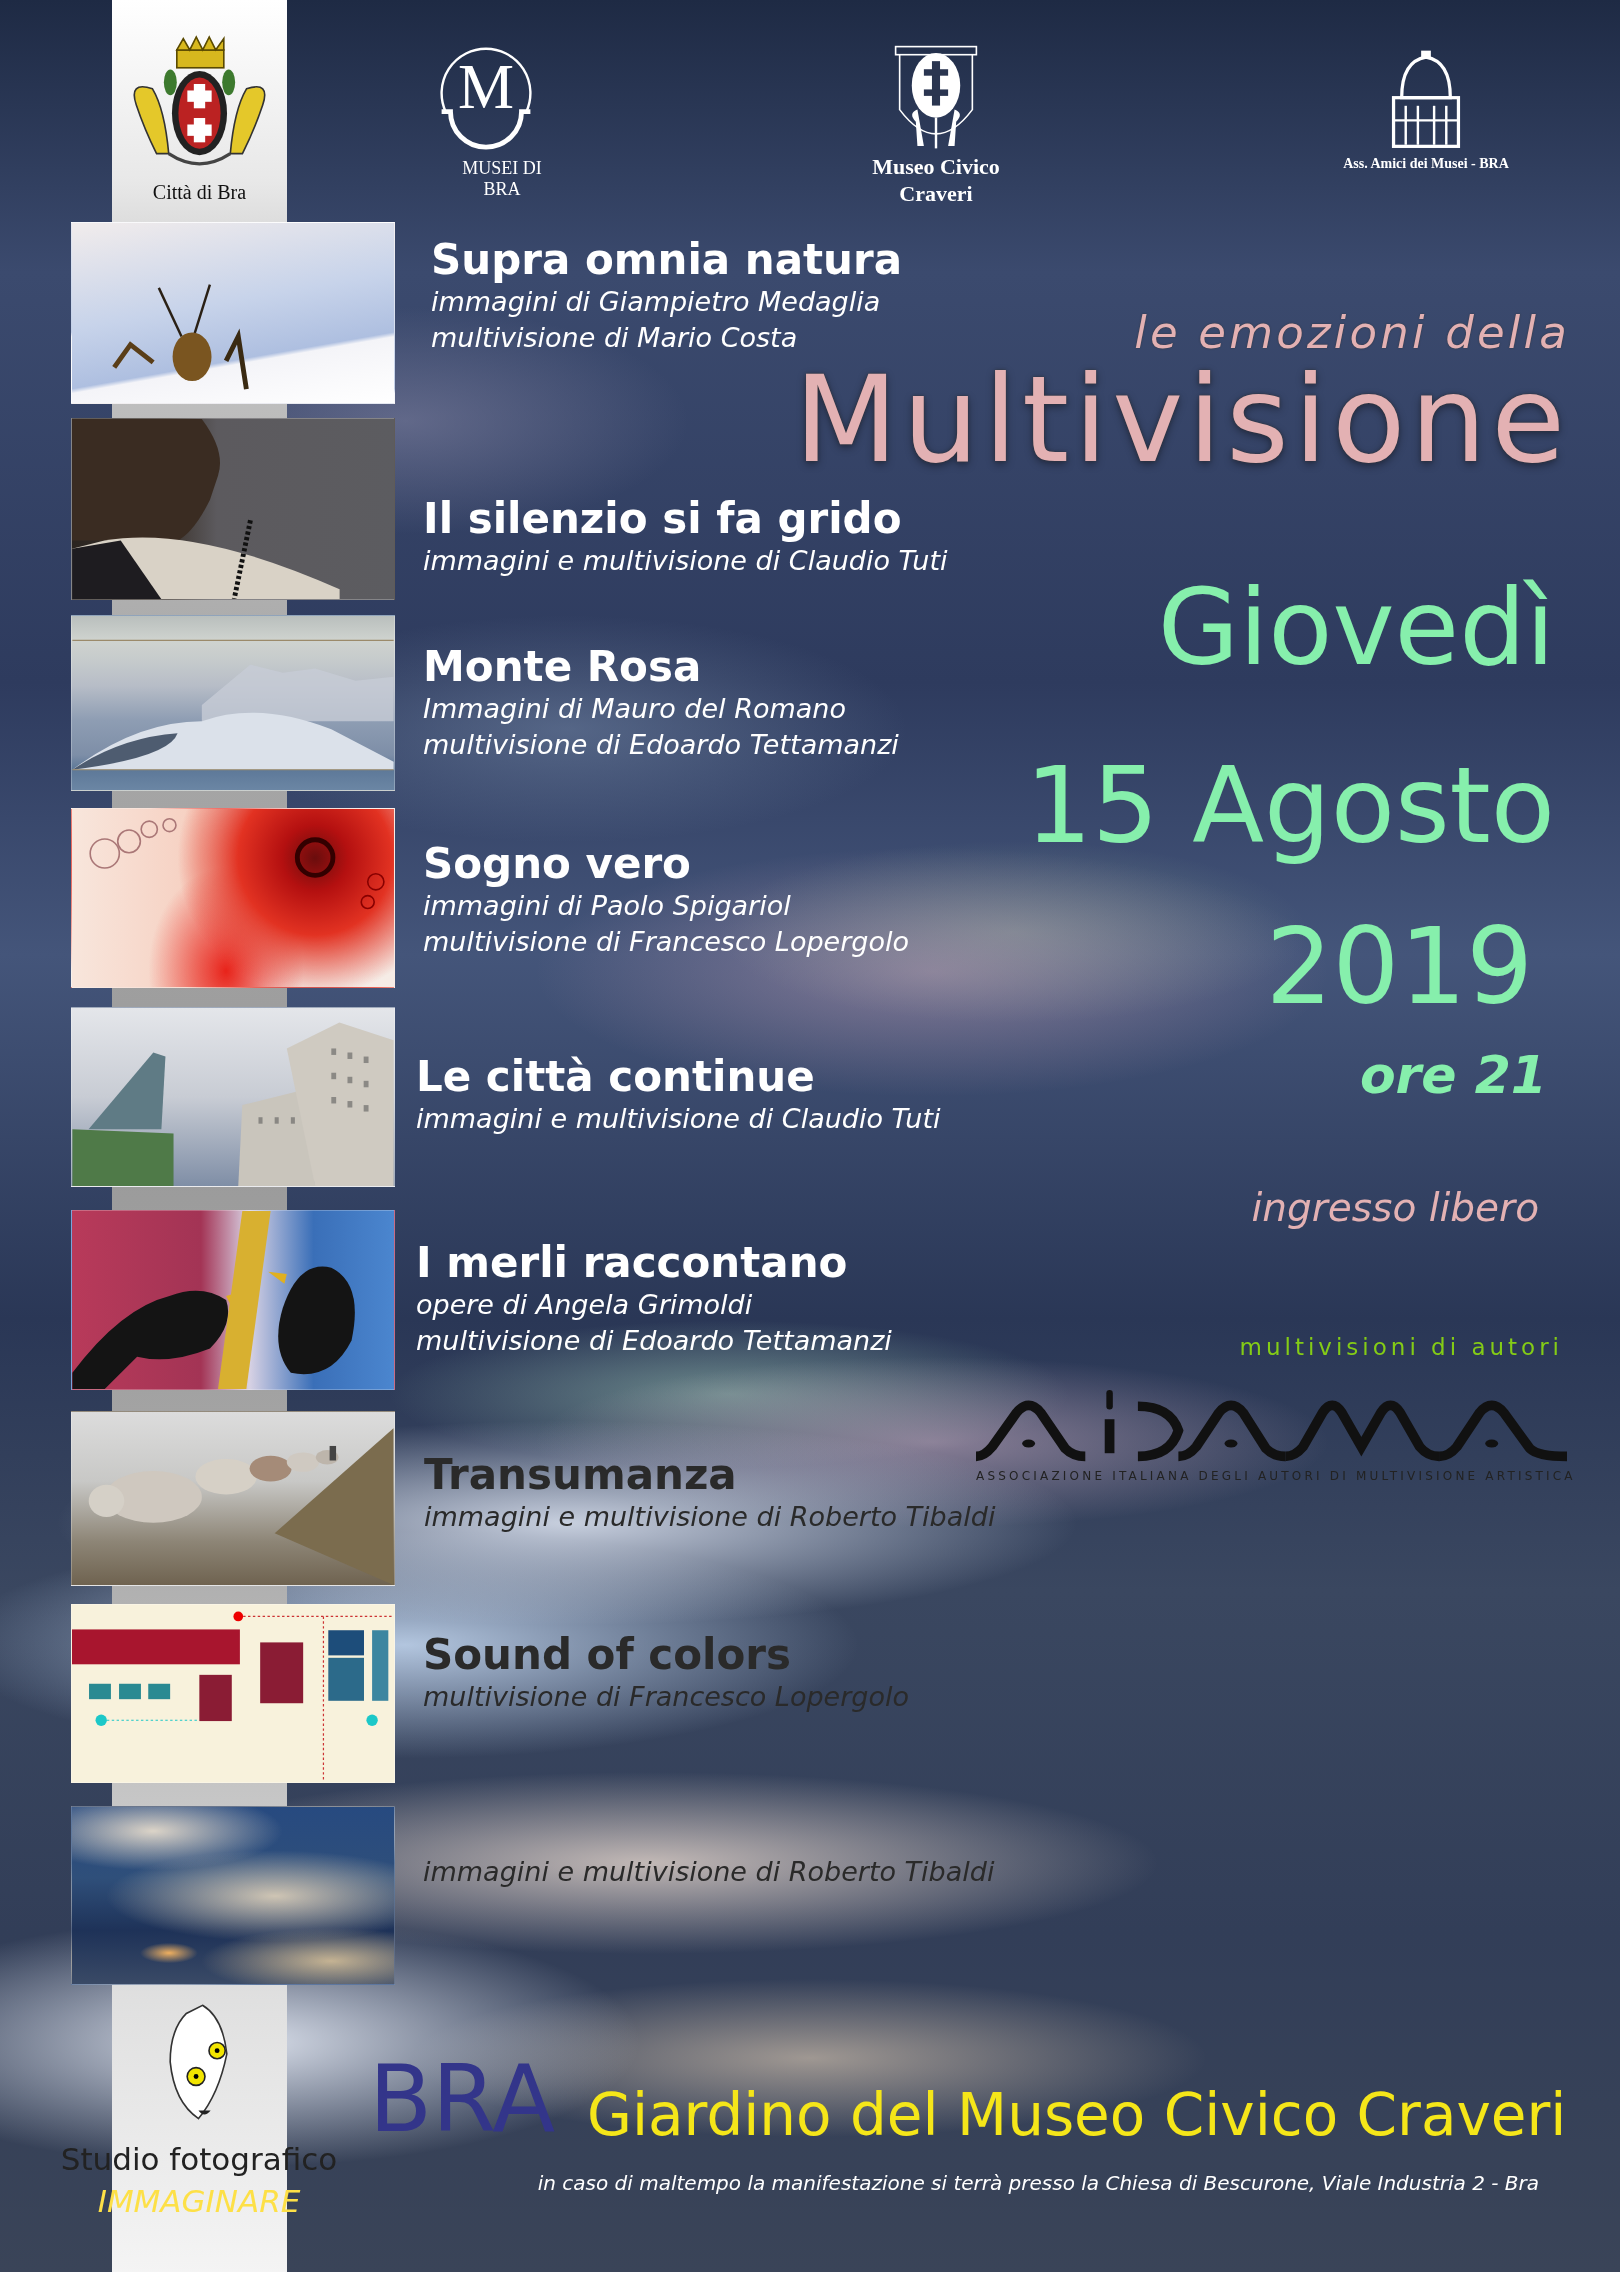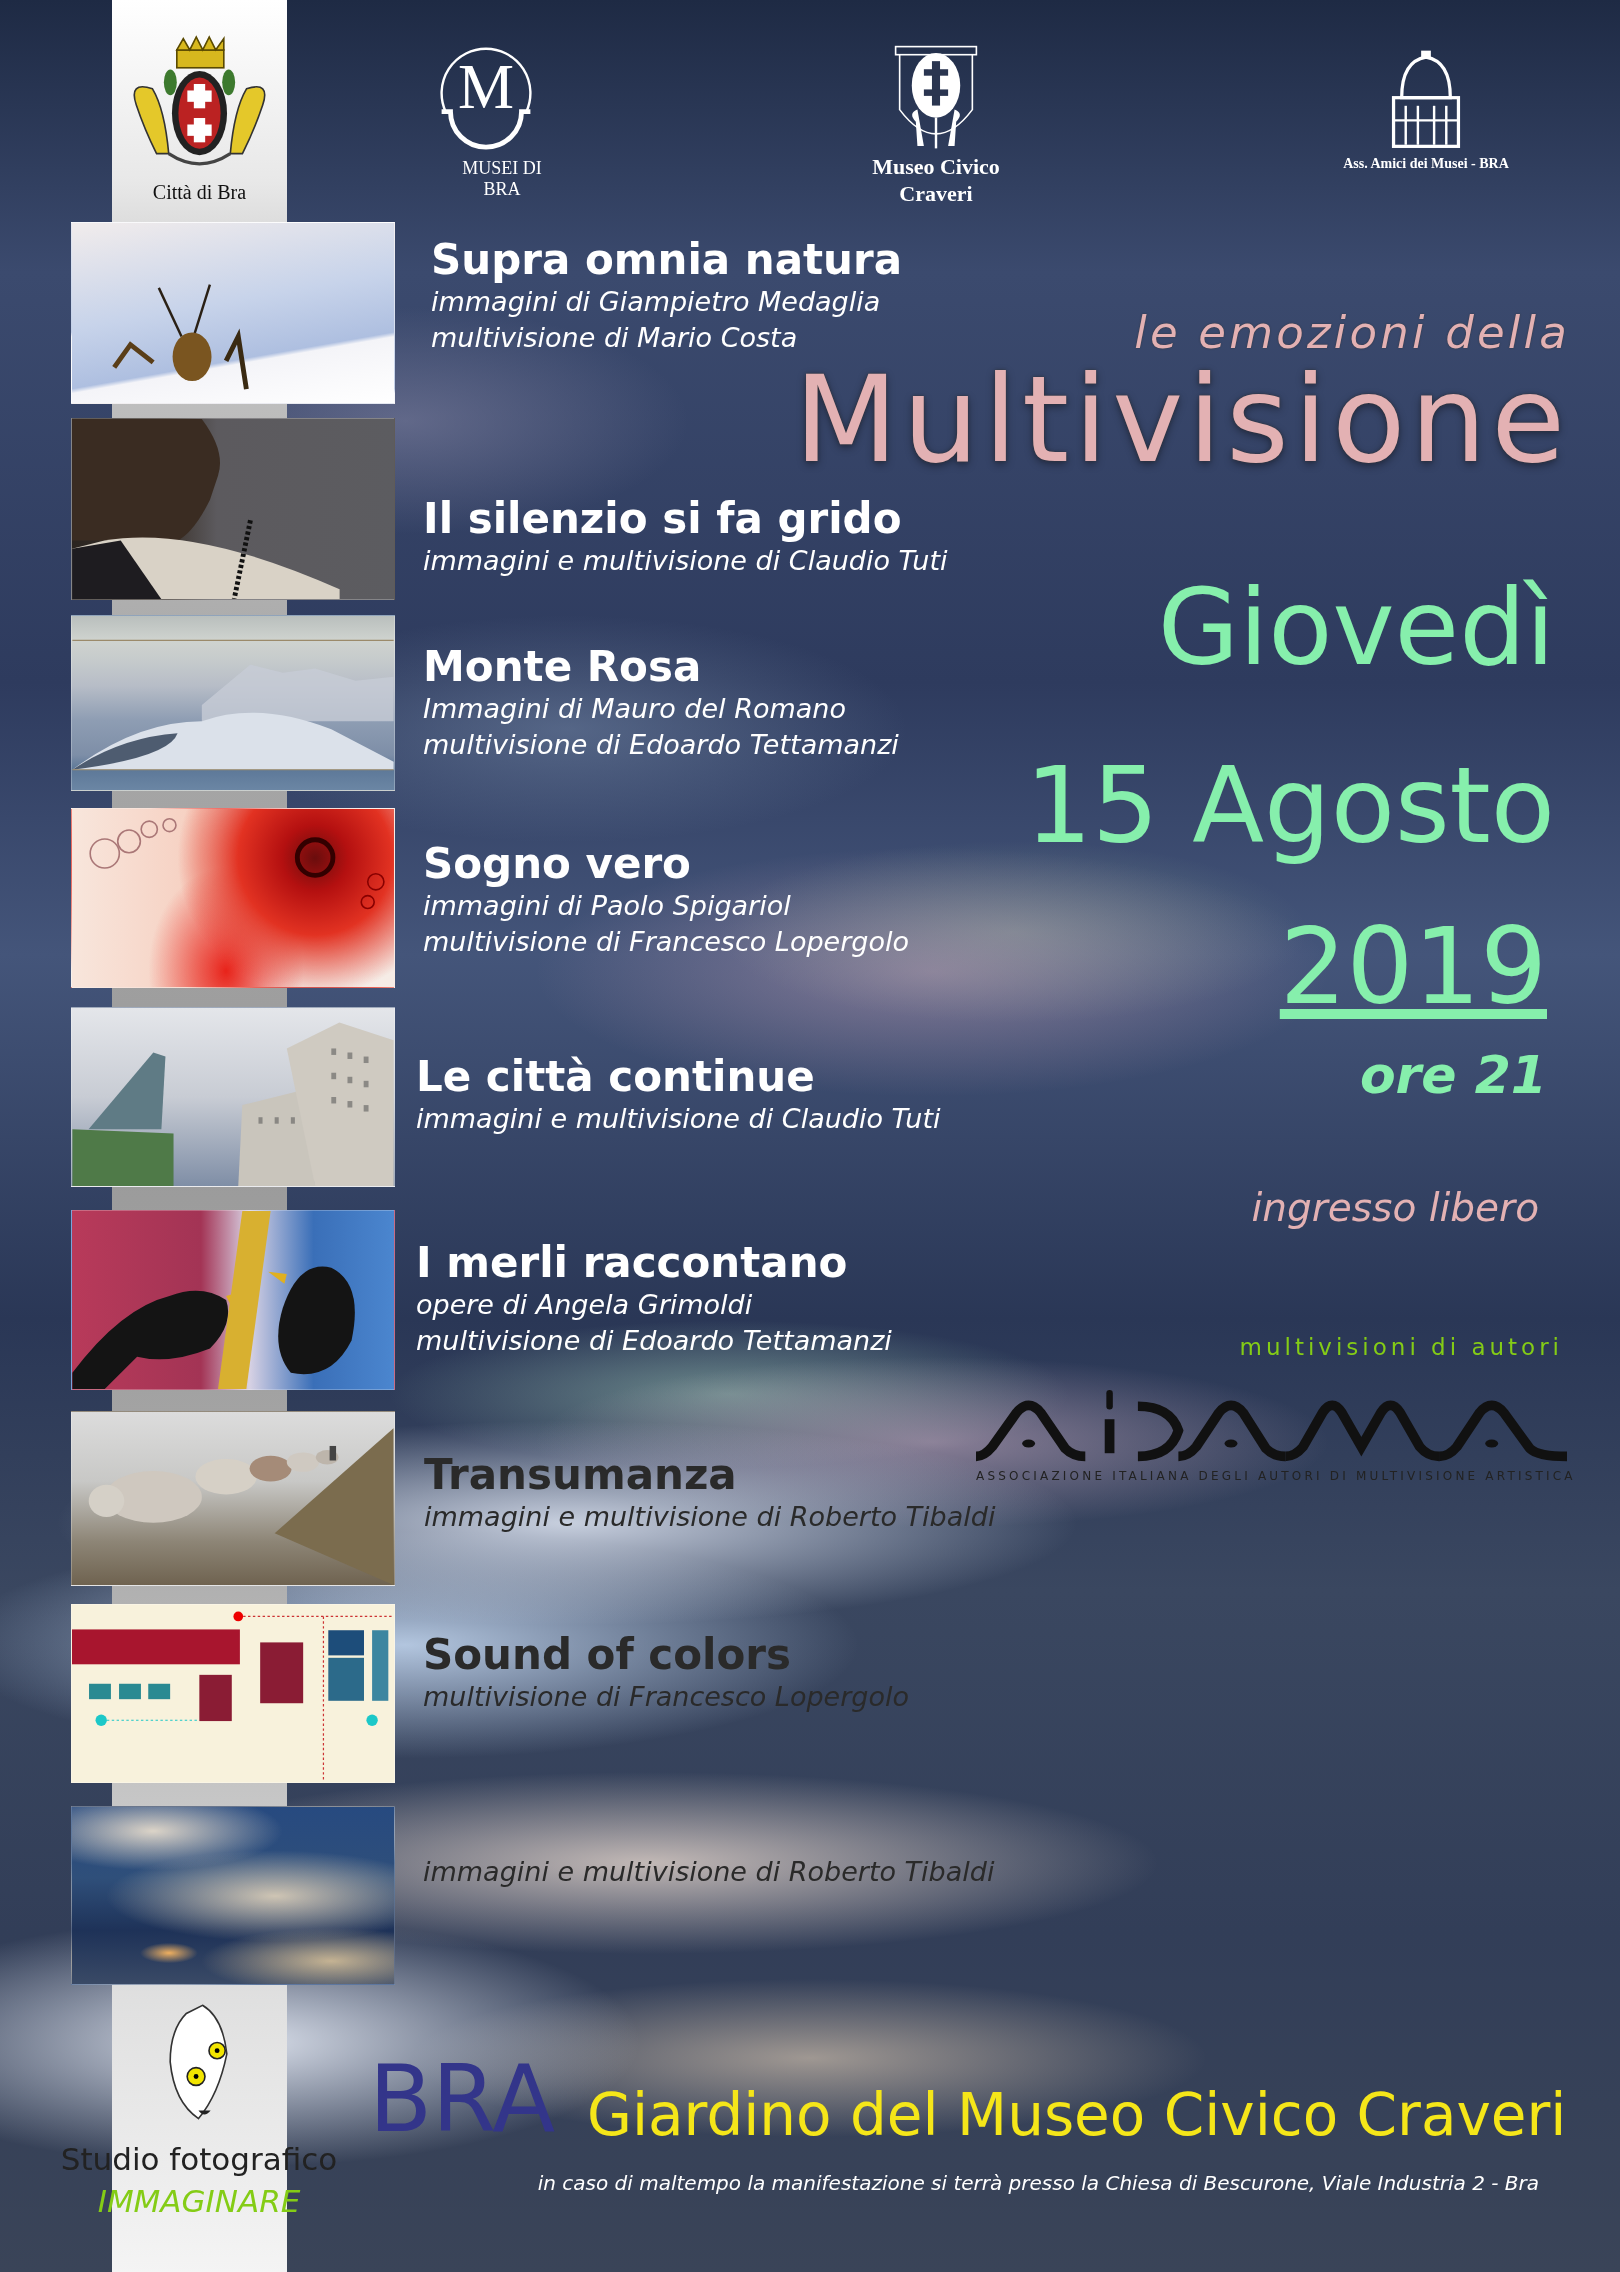--- a/index.html
+++ b/index.html
@@ -285,21 +285,21 @@
   <div class="prog-sub">immagini e multivisione di Roberto Tibaldi</div>
 </div>
 
 <div class="abs pink" style="right:50px;top:306px;font-size:45px;font-style:italic;letter-spacing:3.2px;white-space:nowrap;
             text-shadow:0 0 1.6px #333;">le emozioni della</div>
 <div class="abs pink" style="right:50px;top:355px;font-size:120px;line-height:130px;letter-spacing:4.9px;white-space:nowrap;
             text-shadow:0 0 2.4px #333, 0 3.2px 8px rgba(0,0,0,0.4);">Multivisione</div>
 
 <div class="abs yellow" style="right:65px;top:567px;font-size:105px;line-height:122px;white-space:nowrap;">Giovedì</div>
 <div class="abs yellow" style="right:65px;top:745px;font-size:105px;line-height:122px;white-space:nowrap;">15 Agosto</div>
-<div class="abs yellow" style="right:73px;top:906px;font-size:105px;line-height:122px;white-space:nowrap;text-decoration:underline;">2019</div>
+<div class="abs yellow" style="right:87px;top:906px;font-size:105px;line-height:122px;white-space:nowrap;">2019</div>
 <div class="abs yellow" style="right:73px;top:1044px;font-size:52px;line-height:62px;font-style:italic;font-weight:bold;white-space:nowrap;">ore 21</div>
 
 <div class="abs pink" style="right:81px;top:1185px;font-size:39px;font-style:italic;white-space:nowrap;">ingresso libero</div>
 
 <div class="abs" style="right:57px;top:1334px;font-size:23px;color:#84cc16;letter-spacing:4px;white-space:nowrap;">multivisioni di autori</div>
 
 <div class="abs" style="left:976px;top:1390px;width:591px;height:97px;">
   <svg width="591" height="73" viewBox="0 0 730 90">
     <path d="M0 82 Q10 82 20 70 L50 28 Q65 10 80 28 L110 72 Q120 82 135 82" fill="none" stroke="#111" stroke-width="12"></path>
     <ellipse cx="65" cy="66" rx="8" ry="5" fill="#111"></ellipse>
@@ -309,18 +309,18 @@
     <path d="M250 82 Q262 82 272 70 L300 28 Q315 10 330 28 L358 72 Q368 82 382 82" fill="none" stroke="#111" stroke-width="12"></path>
     <ellipse cx="315" cy="66" rx="8" ry="5" fill="#111"></ellipse>
     <path d="M382 82 Q394 82 404 70 L428 28 Q440 10 452 28 L476 70 L500 28 Q512 10 524 28 L548 70 Q558 82 572 82" fill="none" stroke="#111" stroke-width="12"></path>
     <path d="M572 82 Q584 82 594 70 L622 28 Q637 10 652 28 L684 72 Q694 82 730 82" fill="none" stroke="#111" stroke-width="12"></path>
     <ellipse cx="637" cy="66" rx="8" ry="5" fill="#111"></ellipse>
   </svg>
   <div style="font-size:12px;letter-spacing:3.2px;color:#222;white-space:nowrap;margin-top:3.2px;">ASSOCIAZIONE ITALIANA DEGLI AUTORI DI MULTIVISIONE ARTISTICA</div>
 </div>
 
 <div class="abs" style="left:49px;top:2141px;width:300px;text-align:center;font-size:31px;color:#222;white-space:nowrap;">Studio fotografico</div>
-<div class="abs" style="left:49px;top:2183px;width:300px;text-align:center;font-size:31px;font-style:italic;color:#84cc16;white-space:nowrap;">IMMAGINARE</div>
+<div class="abs" style="left:49px;top:2183px;width:300px;text-align:center;font-size:31px;font-style:italic;color:#fde047;white-space:nowrap;">IMMAGINARE</div>
 
 <div class="abs" style="left:369px;top:2051px;font-size:92px;line-height:97px;color:#33358a;white-space:nowrap;">BRA</div>
 <div class="abs" style="left:587px;top:2081px;font-size:58px;line-height:68px;color:#f5e619;white-space:nowrap;">Giardino del Museo Civico Craveri</div>
 <div class="abs" style="right:81px;top:2171px;font-size:20px;font-style:italic;color:#fff;white-space:nowrap;">in caso di maltempo la manifestazione si terrà presso la Chiesa di Bescurone, Viale Industria 2 - Bra</div>
 
 
 </body></html>

